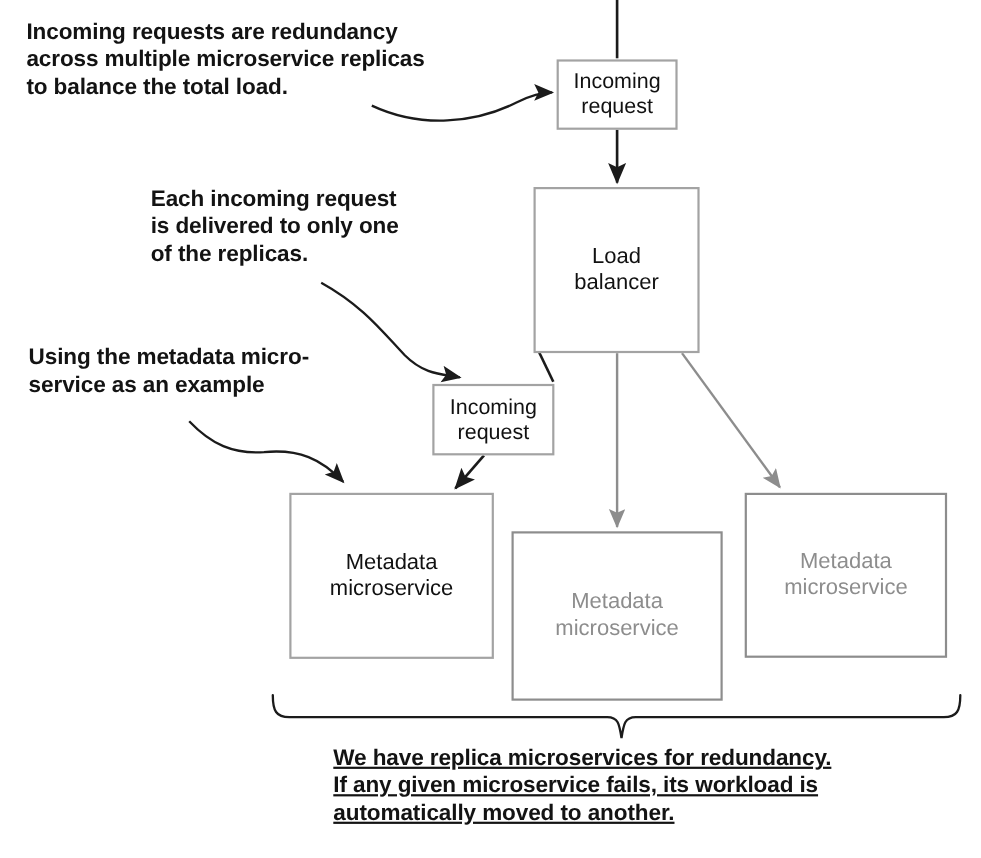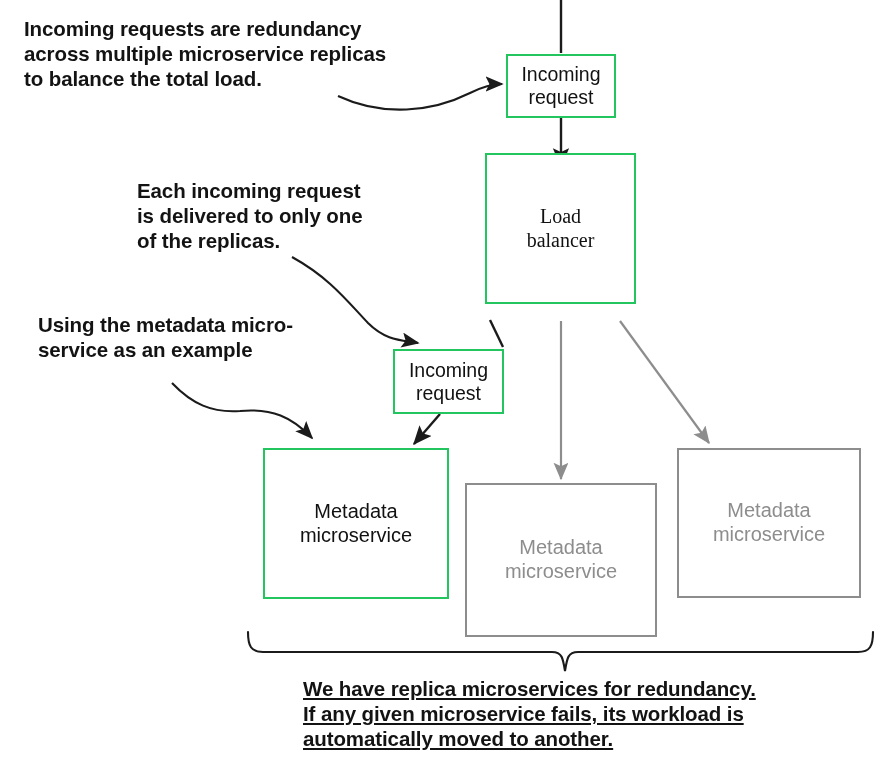--- a/index.html
+++ b/index.html
@@ -37,39 +37,39 @@
     justify-content: center;
     text-align: center;
     line-height: 1.18;
     background: #ffffff;
   }
   .node-box .lbl {
     display: block;
     white-space: pre-line;
   }
   .box-dark {
-    border: 2px solid #22c55e;
+    border: 2px solid #a3a3a3;
     color: #111111;
   }
   .box-gray {
     border: 2px solid #8d8d8d;
     color: #8d8d8d;
   }
   .annot {
     position: absolute;
     font-weight: bold;
     color: #131313;
     line-height: 1.21;
     white-space: pre-line;
     letter-spacing: -0.1px;
   }
   .node-label-sm { font-size: 19.5px; }
   .node-label-md { font-size: 20px; }
   .annot-top { font-size: 20.5px; }
-  .annot-mid { font-size: 20.5px; margin-top: 10px; }
+  .annot-mid { font-size: 20.5px; }
   .annot-left { font-size: 20.5px; }
   .annot-bottom { font-size: 20.5px; }
 </style>
 </head>
 <body>
 
 <div id="stage">
 
   <svg class="layer" viewBox="0 0 892 780">
     <defs>
@@ -106,21 +106,21 @@
              L 552,652 C 562,652 563,658 565,671
              C 567,658 568,652 578,652
              L 858,652 C 870,652 873,646 873,632" fill="none" stroke="#1b1b1b" stroke-width="2.1" stroke-linecap="round"></path>
   </svg>
 
   <div class="node-box box-dark node-label-sm" style="left:506px; top:54px; width:110px; height:64px;">
     <span class="lbl">Incoming
 request</span>
   </div>
 
-  <div class="node-box box-dark node-label-md" style="left:485px; top:153px; width:151px; height:151px;font-family:Liberation Serif, serif;">
+  <div class="node-box box-dark node-label-md" style="left:485px; top:170px; width:151px; height:151px;">
     <span class="lbl">Load
 balancer</span>
   </div>
 
   <div class="node-box box-dark node-label-sm" style="left:393px; top:349px; width:111px; height:65px;">
     <span class="lbl">Incoming
 request</span>
   </div>
 
   <div class="node-box box-dark node-label-md" style="left:263px; top:448px; width:186px; height:151px;">
@@ -139,20 +139,20 @@
   </div>
 
   <div class="annot annot-top" style="left:24px; top:17px; width:450px;">Incoming requests are redundancy
 across multiple microservice replicas
 to balance the total load.</div>
 
   <div class="annot annot-mid" style="left:137px; top:169px; width:300px;">Each incoming request
 is delivered to only one
 of the replicas.</div>
 
-  <div class="annot annot-left" style="left:26px; top:313px; width:330px;margin-left:12px;">Using the metadata micro-
+  <div class="annot annot-left" style="left:26px; top:313px; width:330px;">Using the metadata micro-
 service as an example</div>
 
   <div class="annot annot-bottom" style="left:303px; top:677px; width:530px;text-decoration:underline;">We have replica microservices for redundancy.
 If any given microservice fails, its workload is
 automatically moved to another.</div>
 
 </div>
 
 </body></html>

